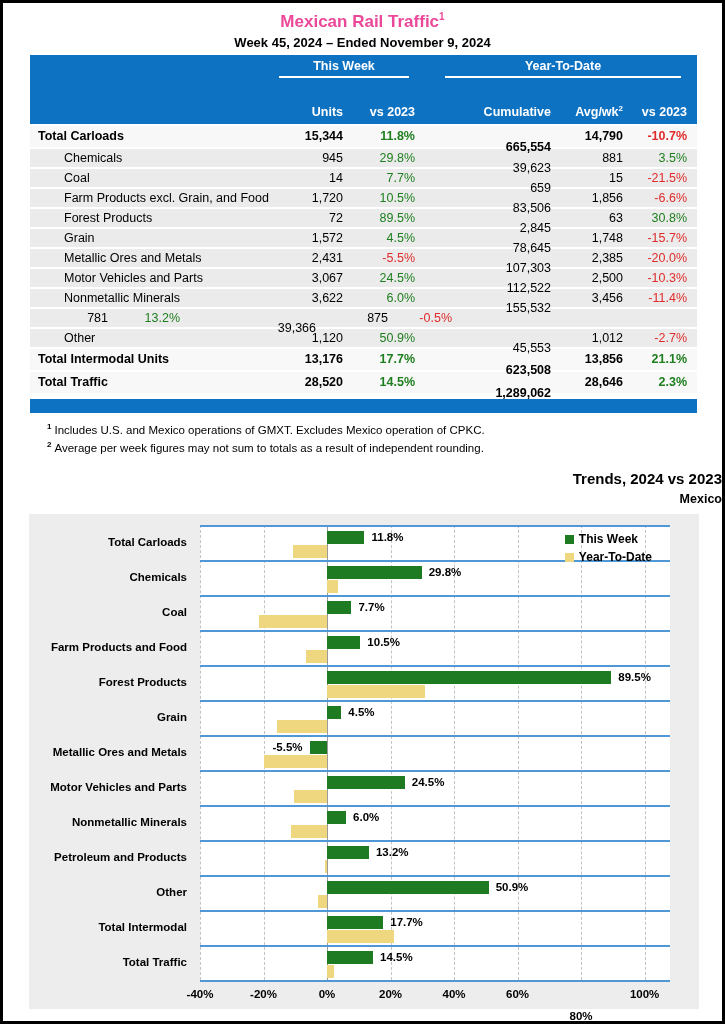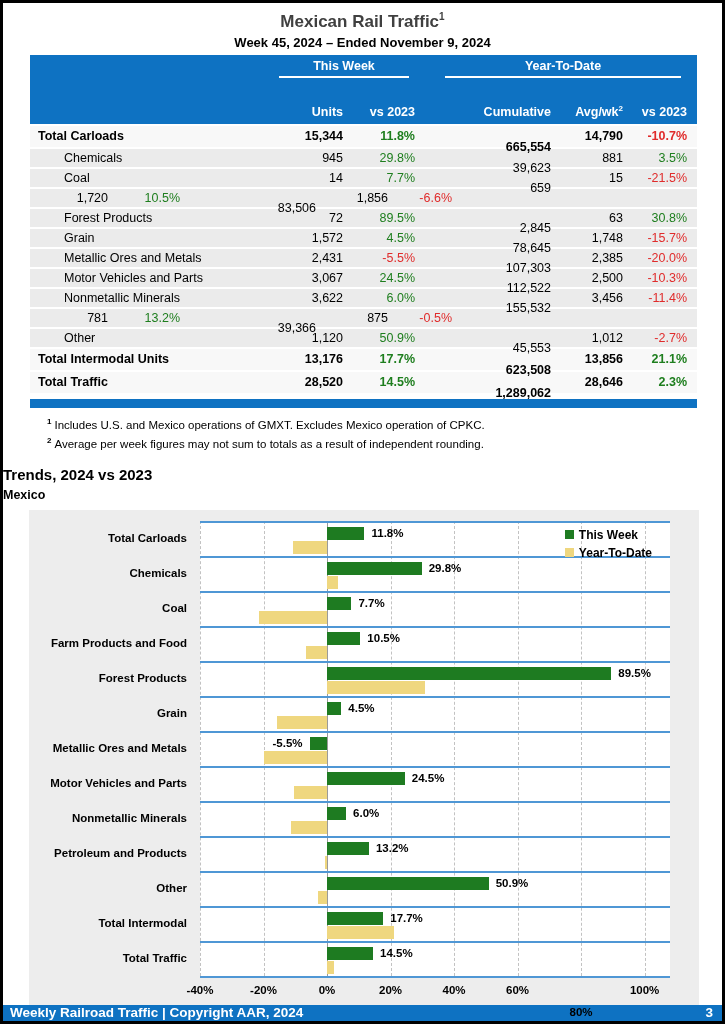--- a/index.html
+++ b/index.html
@@ -5,21 +5,21 @@
   * { box-sizing: border-box; }
   html,body { margin:0; padding:0; }
   body { background:#666; font-family:"Liberation Sans", sans-serif; }
   .page {
     width:725px; height:1024px; margin:0 auto; background:#fff;
     border:3px solid #000; display:flex; flex-direction:column;
     overflow:hidden; position:relative;
   }
   
   .hdr { text-align:center; padding-top:8px; }
-  .title { font-size:17px; font-weight:bold; color:#404040; }
+  .title { font-size:17px; font-weight:bold; color:#ec4899; }
   .title sup { font-size:10px; }
   .subtitle { font-size:13px; font-weight:bold; margin-top:3px; }
 
   
   .tbl { margin:5px 25px 0 27px; }
   .tbl-head { background:var(--blue); color:#fff; font-weight:bold; font-size:12.5px; padding:4px 10px 5px 8px; }
   .h-row { display:flex; align-items:flex-end; }
   .h-label { flex:1; }
   .grp { text-align:center; padding-bottom:2px; }
   .grp-tw { width:142px; }
@@ -37,21 +37,21 @@
   .pos { color:var(--grn-text); }
   .neg { color:var(--red-text); }
   .sep-bar { height:14px; background:var(--blue); margin:6px 25px 0 27px; }
 
   
   .fnotes { margin:9px 30px 0 44px; font-size:11.5px; color:#000; }
   .fn { margin-bottom:5px; }
   .fn sup { font-size:8px; font-weight:bold; margin-right:3px; }
 
   
-  .chart-hd { text-align:left; margin-top:11px; }
+  .chart-hd { text-align:right; margin-top:11px; }
   .chart-title { font-size:15px; font-weight:bold; }
   .chart-sub { font-size:12.5px; font-weight:bold; margin-top:5px; }
   .chart-panel { margin:8px 23px 0 26px; background:#ededed; padding:11px 6px 4px 0; }
   .chart-body { display:flex; }
   .cat-col { width:171px; }
   .cat-label { height:35px; display:flex; align-items:center; justify-content:flex-end; text-align:right;
                padding-right:13px; font-weight:bold; font-size:11.5px; line-height:1.1; }
   .plot { position:relative; width:470px; background:#fff; border-bottom:2px solid var(--lineblue); }
   .grid-layer { position:absolute; inset:0; }
   .gridline { position:absolute; top:0; bottom:0; width:0; border-left:1px dashed #c2c2c2; }
@@ -133,20 +133,21 @@
     <div class="c-label">Coal</div>
     <div class="num w-cars c-cars">14</div>
     <div class="num w-vstw c-vstw pos">7.7%</div>
     <div class="h-gap"></div>
     <div class="num w-cum c-cum">659</div>
     <div class="num w-avg c-avg">15</div>
     <div class="num w-vsytd c-vsytd neg">-21.5%</div>
   </div>
 
   <div class="t-row">
+    <div class="c-label">Farm Products excl. Grain, and Food</div>
     <div class="num w-cars c-cars">1,720</div>
     <div class="num w-vstw c-vstw pos">10.5%</div>
     <div class="h-gap"></div>
     <div class="num w-cum c-cum">83,506</div>
     <div class="num w-avg c-avg">1,856</div>
     <div class="num w-vsytd c-vsytd neg">-6.6%</div>
   </div>
 
   <div class="t-row">
     <div class="c-label">Forest Products</div>
@@ -361,18 +362,14 @@
         <span class="x-tick" style="left: 13.5135%;">-20%</span>
         <span class="x-tick" style="left: 27.027%;">0%</span>
         <span class="x-tick" style="left: 40.5405%;">20%</span>
         <span class="x-tick" style="left: 54.0541%;">40%</span>
         <span class="x-tick" style="left: 67.5676%;">60%</span>
         <span class="x-tick" style="left: 81.0811%; margin-top: 22px;">80%</span>
         <span class="x-tick" style="left: 94.5946%;">100%</span>
       </div>
   </div>
 
-  <div class="footer">
-    <span>Weekly Railroad Traffic | Copyright AAR, 2024</span>
-    <span>3</span>
-  </div>
 
 </div>
 
 </body></html>

